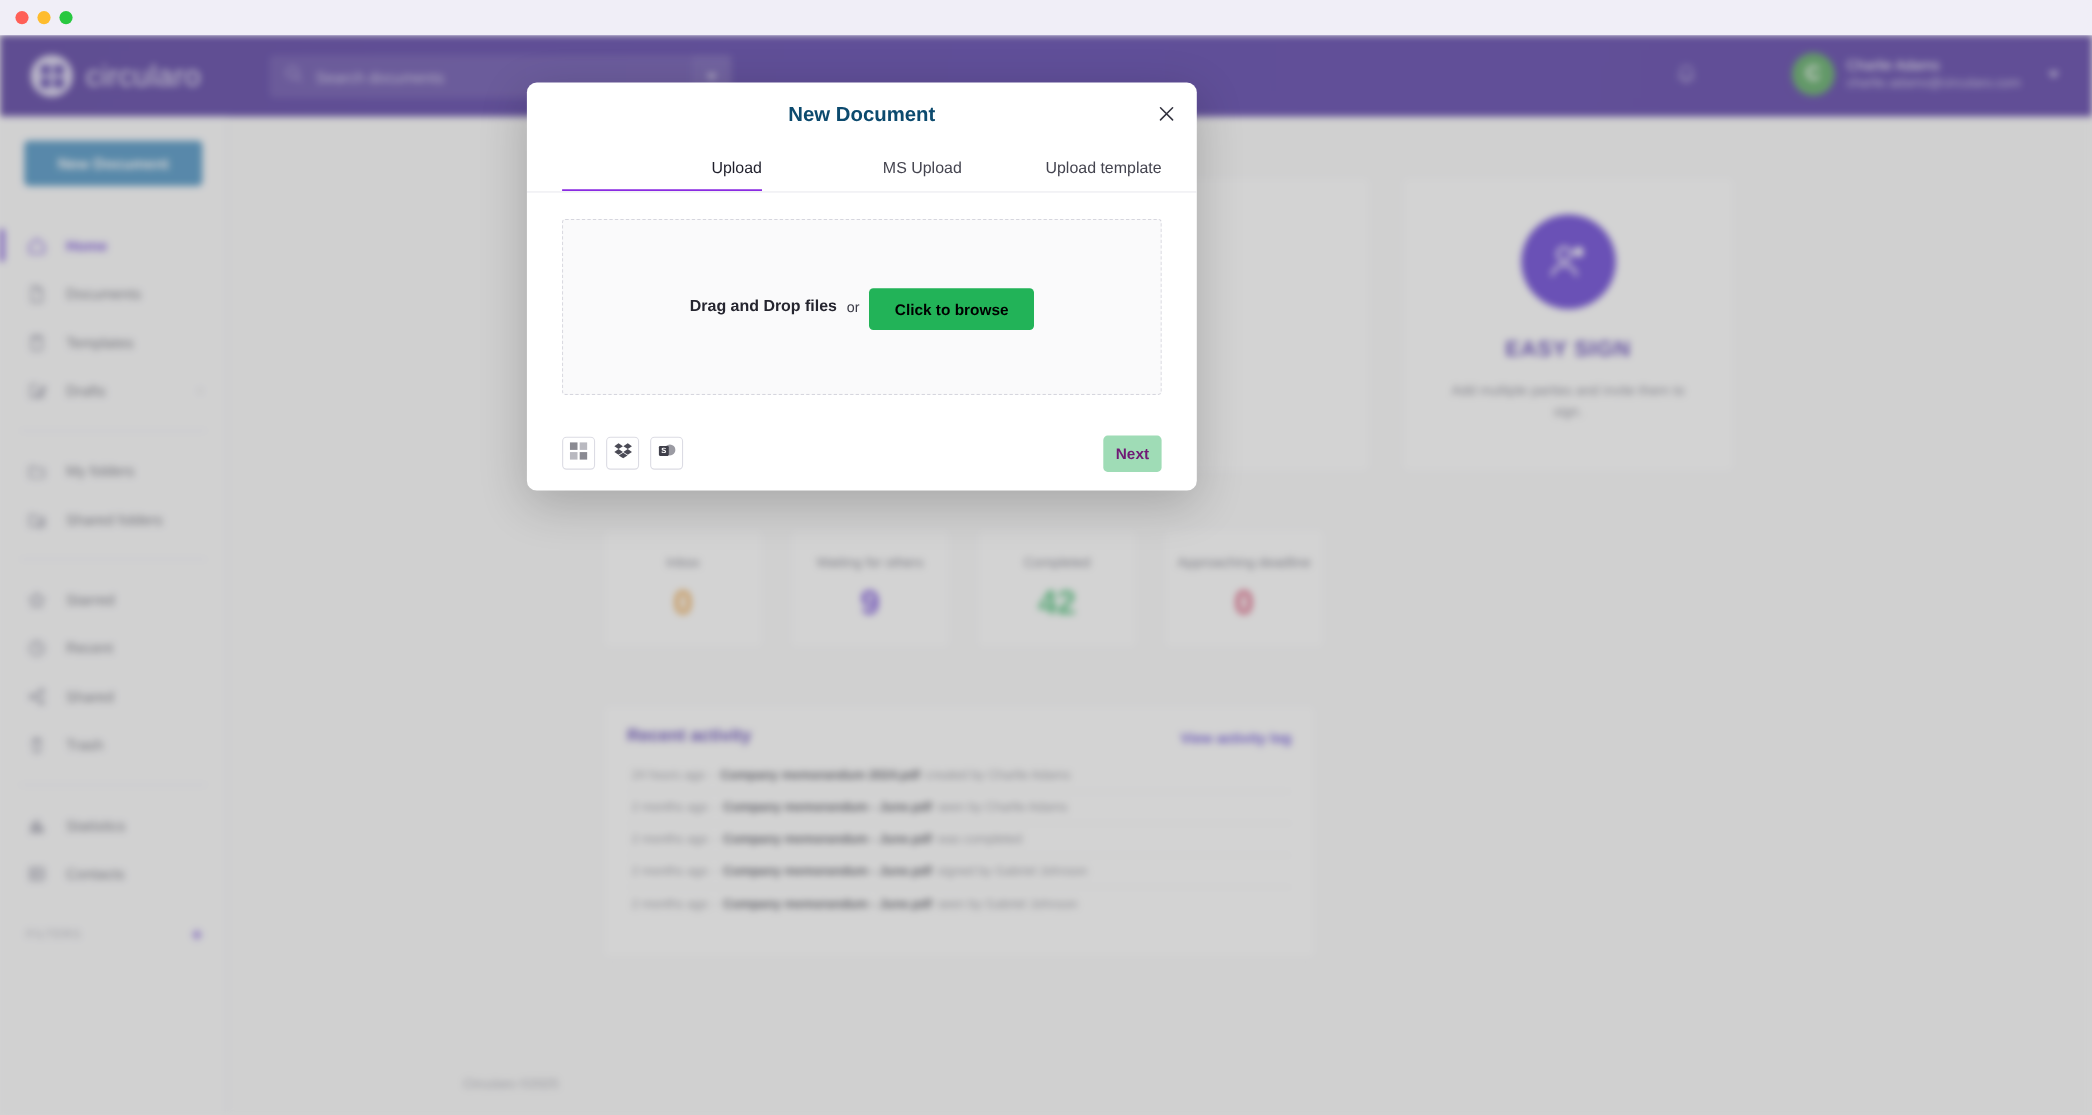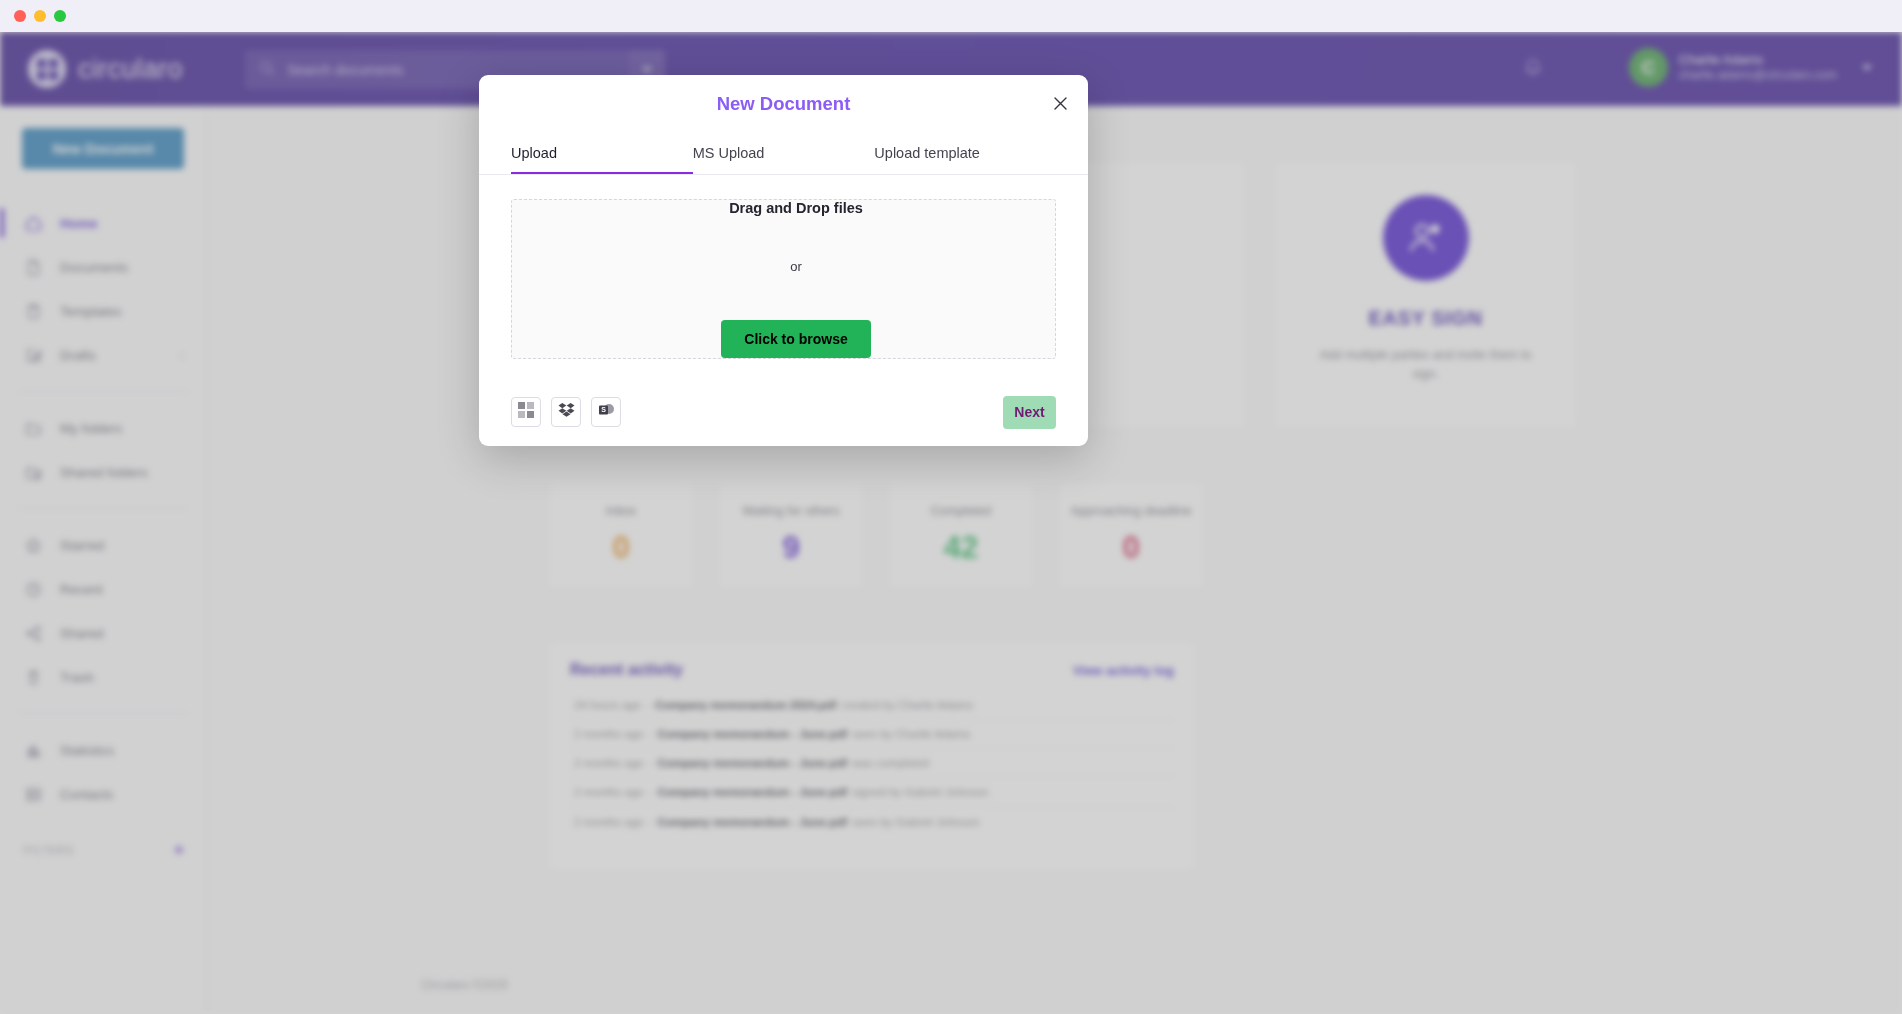--- a/index.html
+++ b/index.html
@@ -214,52 +214,51 @@
     left: 479px; top: 75px;
     width: 609px; height: 371px;
     background: #ffffff;
     border-radius: 9px;
     box-shadow: 0 12px 44px rgba(0,0,0,0.20);
     z-index: 100;
     overflow: hidden;
   }
   .modal-title {
     text-align: center; margin-top: 18px;
-    color: #8b5cf6; font-size: 18.5px; font-weight: 800;
+    color: #0c4a6e; font-size: 18.5px; font-weight: 800;
   }
   .modal-close {
     position: absolute; right: 16px; top: 16px;
     width: 24px; height: 24px;
     display: flex; align-items: center; justify-content: center;
     color: #3a3a46;
   }
   .tabs {
     display: flex; margin-top: 30px;
     border-bottom: 1px solid #e9e9ef;
     padding: 0 32px;
   }
   .tab {
-    flex: 1; text-align: left;
+    flex: 1; text-align: right;
     padding-bottom: 13px;
     font-size: 14.5px; color: #44444f;
   }
   .tab.active {
     color: #1f1f2b;
     box-shadow: inset 0 -2px 0 0 #8a2be2;
   }
   .dropzone {
     margin: 24px 32px 0 32px;
     height: 160px;
     background: #fafafb;
     border: 1px dashed #d6d6de;
     border-radius: 3px;
-    display: flex; flex-direction: column;
-    align-items: center; justify-content: space-between;
+    display: flex; 
+    align-items: center; justify-content: center;
     gap: 9px;
-    padding-left: 25px;
   }
   .dz-title { font-size: 14.5px; font-weight: 700; color: #25252f; }
   .dz-or { font-size: 13px; color: #3a3a46; }
   .dz-btn {
     margin-top: 4px;
     background: #22b358; color: #000000;
     padding: 11px 23px; border-radius: 4px;
     font-size: 14px; font-weight: 700;
   }
   .modal-foot {

